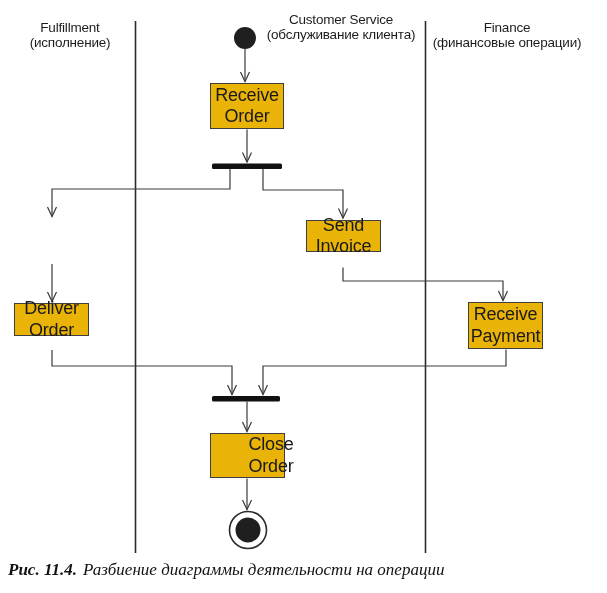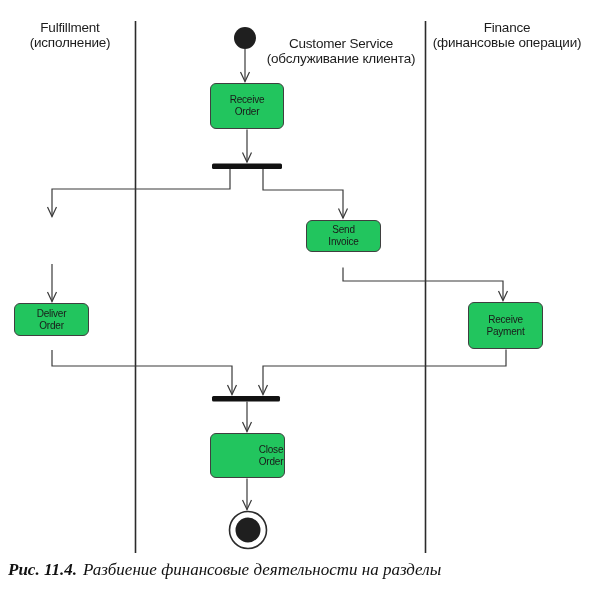--- a/index.html
+++ b/index.html
@@ -6,25 +6,25 @@
   .stage{
     position:relative;width:607px;height:593px;background:#ffffff;
     font-family:"Liberation Sans",sans-serif;color:#1c1c1c;overflow:hidden;
   }
   .stage svg{position:absolute;left:0;top:0;}
   .lane-label{
     position:absolute;text-align:center;white-space:pre-line;
     font-size:13.5px;line-height:1.12;color:#1c1c1c;letter-spacing:-0.2px;
   }
   .activity{
-    position:absolute;box-sizing:border-box;background:#22c55e;
-    border:1.4px solid #3f3f3f;border-radius:6px;
+    position:absolute;box-sizing:border-box;background:#eab308;
+    border:1.4px solid #3f3f3f;border-radius:0;
     display:flex;align-items:center;justify-content:center;
     text-align:center;white-space:pre-line;
-    font-size:10px;line-height:1.18;letter-spacing:-0.2px;color:#1a1a1a;
+    font-size:18px;line-height:1.18;letter-spacing:-0.2px;color:#1a1a1a;
   }
   .caption{
     position:absolute;left:8px;top:560px;width:592px;
     font-family:"Liberation Serif",serif;font-style:italic;
     font-size:17px;color:#111;white-space:nowrap;
   }
   .caption .cap-prefix{font-weight:bold;margin-right:6px;}
 </style>
 </head>
 <body>
@@ -56,33 +56,33 @@
     <path d="M506,349.5 V366 H263 V394.5" fill="none" stroke="#3a3a3a" stroke-width="1.2" marker-end="url(#arrow)"></path>
     <path d="M247,401.5 V431.5" fill="none" stroke="#3a3a3a" stroke-width="1.2" marker-end="url(#arrow)"></path>
     <path d="M247,478.5 V509.5" fill="none" stroke="#3a3a3a" stroke-width="1.2" marker-end="url(#arrow)"></path>
 
     <circle cx="248" cy="530" r="18.5" fill="#ffffff" stroke="#2b2b2b" stroke-width="1.6"></circle>
     <circle cx="248" cy="530" r="12.5" fill="#1f1f1f"></circle>
   </svg>
 
   <div class="lane-label" style="left:10px;top:20px;width:120px;">Fulfillment
 (исполнение)</div>
-  <div class="lane-label" style="left:235px;top:36px;width:212px;">Customer Service
+  <div class="lane-label" style="left:235px;top:12px;width:212px;">Customer Service
 (обслуживание клиента)</div>
   <div class="lane-label" style="left:407px;top:20px;width:200px;">Finance
 (финансовые операции)</div>
 
   <div class="activity" style="left:210px;top:83px;width:74px;height:46px;">Receive
 Order</div>
   <div class="activity" style="left:306px;top:220px;width:75px;height:32px;">Send
 Invoice</div>
   <div class="activity" style="left:14px;top:303px;width:75px;height:33px;">Deliver
 Order</div>
   <div class="activity" style="left:468px;top:302px;width:75px;height:47px;">Receive
 Payment</div>
   <div class="activity" style="left:210px;top:433px;width:75px;height:45px;padding-left:47px;">Close
 Order</div>
 
   <div class="caption">
-    <span class="cap-prefix">Рис. 11.4.</span><span>Разбиение финансовые деятельности на разделы</span>
+    <span class="cap-prefix">Рис. 11.4.</span><span>Разбиение диаграммы деятельности на операции</span>
   </div>
 
 </div>
 
 </body></html>

